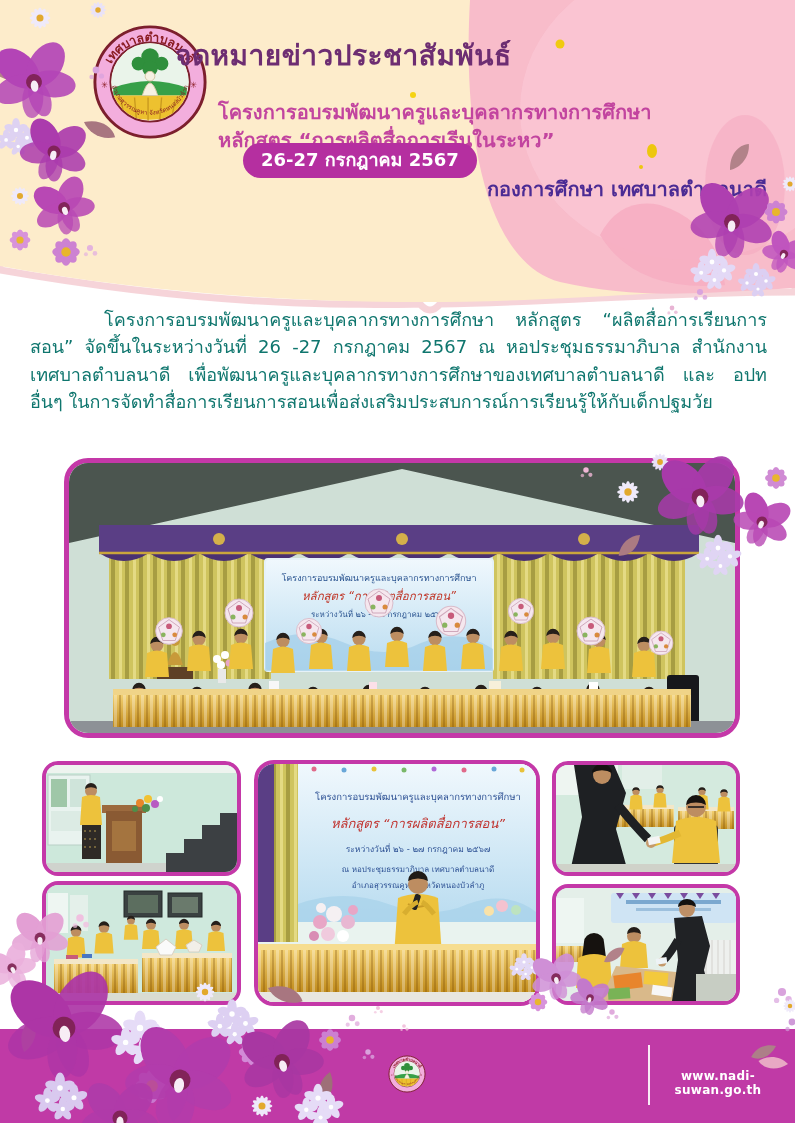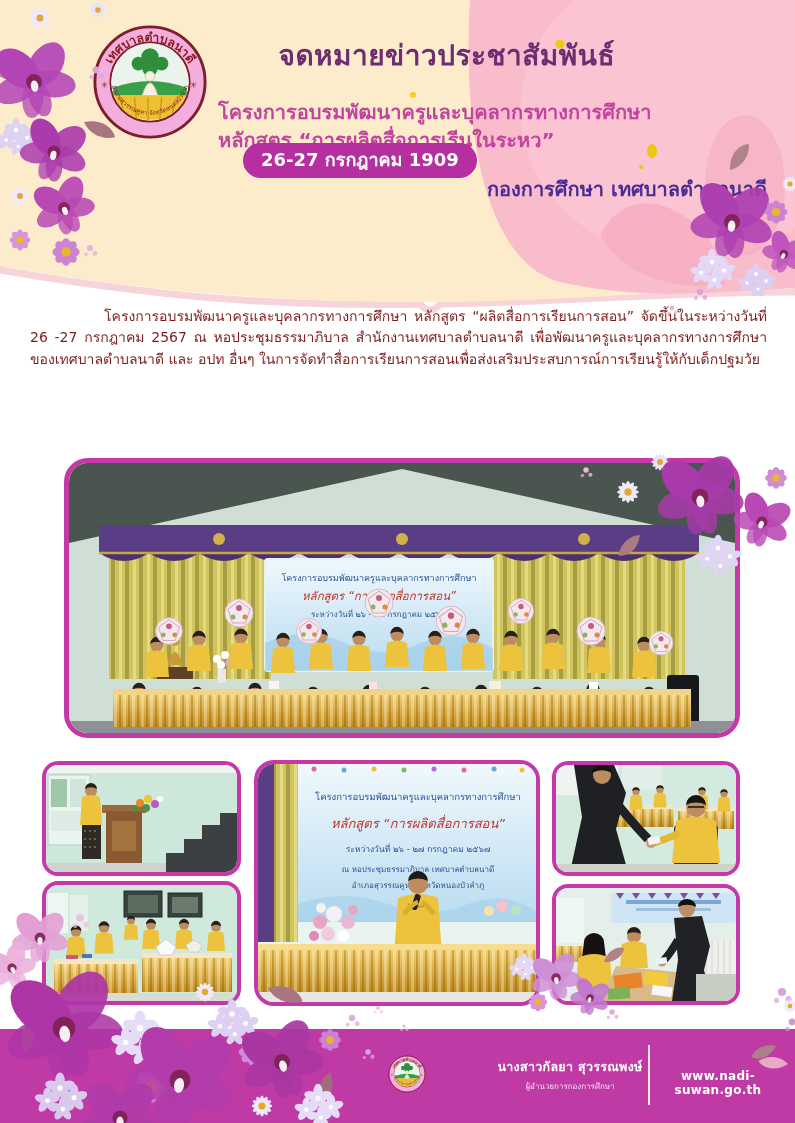--- a/index.html
+++ b/index.html
@@ -1,28 +1,28 @@
 <!DOCTYPE html>
 <html><head>
 <meta charset="utf-8">
 <style>
   html,body{margin:0;padding:0;background:#e9e9e9;}
   .page{position:relative;width:795px;height:1123px;margin:0 auto;background:#ffffff;
         overflow:hidden;font-family:"DejaVu Sans","Liberation Sans",sans-serif;}
   .abs{position:absolute;}
   svg{display:block;}
   
-  .title{left:175px;top:33px;width:440px;text-align:right;font-size:28px;font-weight:700;color:#6d2d72;letter-spacing:.5px;}
+  .title{left:175px;top:33px;width:440px;text-align:left;font-size:28px;font-weight:700;color:#6d2d72;letter-spacing:.5px;}
   .sub{left:218px;top:96px;font-size:20px;font-weight:600;color:#c2449f;}
   .sub2{top:124px;}
   .pill{left:243px;top:143px;background:#b52fa0;color:#fff;font-size:18px;font-weight:700;
         padding:2px 18px 4px 18px;border-radius:18px;}
   .dept{right:28px;top:173px;font-size:20px;font-weight:700;color:#4b2b94;}
   
-  .para{left:30px;top:306px;width:737px;font-size:14px;line-height:1.52;color:#7f1d1d;
+  .para{left:30px;top:306px;width:737px;font-size:18px;line-height:1.52;color:#0f766e;
         text-indent:74px;text-align:justify;}
   
   .photo{position:absolute;box-sizing:border-box;border:4px solid #c438a8;border-radius:16px;
          overflow:hidden;background:#dde5df;z-index:1;}
   .photo svg{width:100%;height:100%;}
   #ph-main{left:64px;top:458px;width:676px;height:280px;border-width:5px;border-radius:24px;}
   #ph-1{left:42px;top:761px;width:199px;height:115px;}
   #ph-2{left:42px;top:881px;width:199px;height:124px;}
   #ph-3{left:254px;top:760px;width:286px;height:246px;border-radius:20px;}
   #ph-4{left:552px;top:761px;width:188px;height:115px;}
@@ -175,21 +175,21 @@
     <circle cx="641" cy="167" r="2" fill="#edc70e"></circle>
   </svg>
 
   <svg class="abs z2" style="left:92px;top:24px" width="116" height="116" viewBox="0 0 120 120">
       <use href="#sealG"></use>
     </svg>
 
   <div class="abs z2 title">จดหมายข่าวประชาสัมพันธ์</div>
   <div class="abs z2 sub">โครงการอบรมพัฒนาครูและบุคลากรทางการศึกษา</div>
   <div class="abs z2 sub sub2">หลักสูตร “การผลิตสื่อการเรีนในระหว”</div>
-  <div class="abs z2 pill">26-27 กรกฎาคม 1909</div>
+  <div class="abs z2 pill">26-27 กรกฎาคม 2567</div>
   <div class="abs z2 dept">กองการศึกษา เทศบาลตำบลนาดี</div>
 
   <div class="abs para">โครงการอบรมพัฒนาครูและบุคลากรทางการศึกษา หลักสูตร “ผลิตสื่อการเรียนการสอน”  จัดขึ้นในระหว่างวันที่ 26 -27  กรกฎาคม  2567   ณ หอประชุมธรรมาภิบาล   สำนักงานเทศบาลตำบลนาดี   เพื่อพัฒนาครูและบุคลากรทางการศึกษาของเทศบาลตำบลนาดี  และ อปท อื่นๆ  ในการจัดทำสื่อการเรียนการสอนเพื่อส่งเสริมประสบการณ์การเรียนรู้ให้กับเด็กปฐมวัย</div>
 
   <div class="photo" id="ph-main">
     <svg viewBox="0 0 666 270" preserveAspectRatio="none">
       <rect width="666" height="270" fill="#cfdfd6"></rect>
       <path d="M0,0 H666 V80 L333,6 L0,80 Z" fill="#4b554f"></path>
       <rect x="40" y="66" width="162" height="150" fill="url(#stripes)"></rect>
       <rect x="424" y="66" width="192" height="150" fill="url(#stripes)"></rect>
@@ -476,24 +476,20 @@
         <rect x="100" y="70" width="11" height="6" fill="#eef3f6" transform="rotate(-10 105 73)"></rect>
       </g>
       <rect x="140" y="86" width="40" height="27" fill="#c7cdc3"></rect>
     </svg>
   </div>
 
   <div class="footer">
     <svg class="f-logo" viewBox="0 0 120 120">
         <use href="#sealG"></use>
       </svg>
-    <div class="f-name">
-      <div class="n">นางสาวกัลยา สุวรรณพงษ์</div>
-      <div class="r">ผู้อำนวยการกองการศึกษา</div>
-    </div>
     <div class="f-div"></div>
     <div class="f-web">www.nadi-suwan.go.th</div>
   </div>
 
   <svg class="overlay" width="795" height="1123" viewBox="0 0 795 1123">
 
     <g>
       <use href="#fDaisy" transform="translate(40,18) scale(1.1)" style="color:#efeafa"></use>
       <use href="#fDaisy" transform="translate(98,10) scale(.85)" style="color:#e9e2f8"></use>
       <use href="#fLeaf" transform="translate(10,80) scale(1.2) rotate(-120)" style="color:#b28289"></use>

